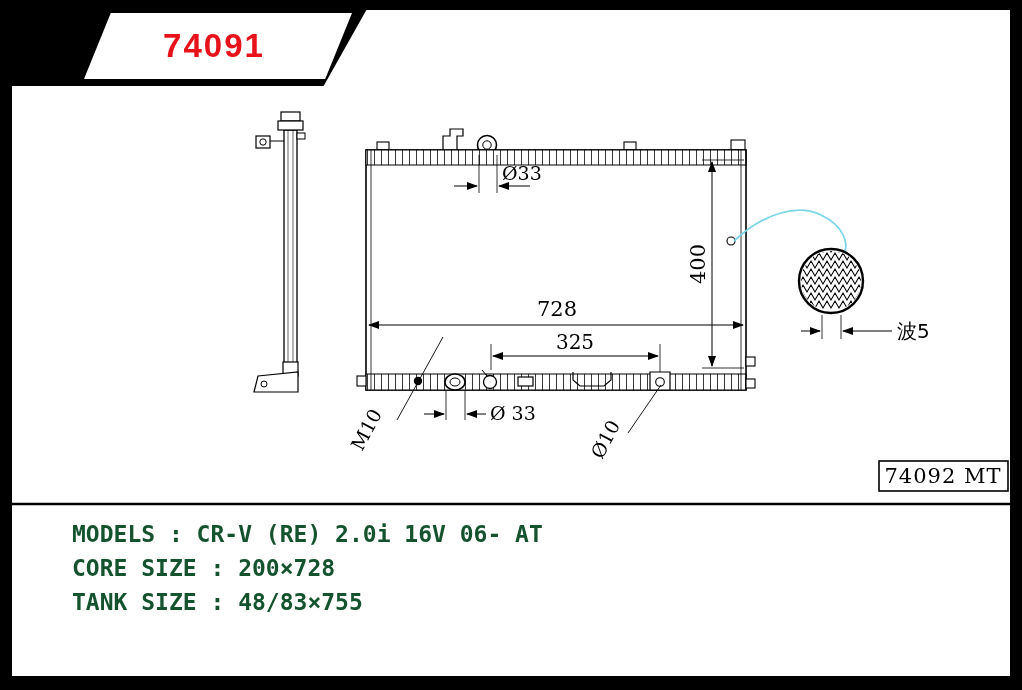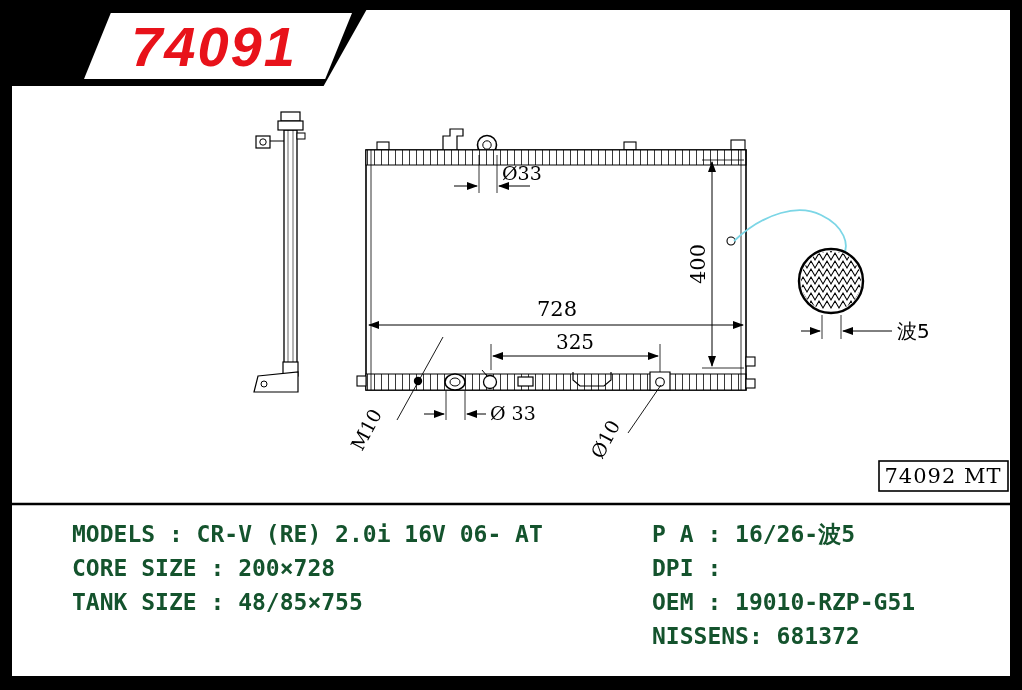--- a/index.html
+++ b/index.html
@@ -17,21 +17,21 @@
     position:absolute;left:0;top:0;width:372px;height:86px;background:#000;
     clip-path:polygon(0 0,100% 0,87% 100%,0 100%);z-index:7;
   }
   .banner-white{
     position:absolute;left:84px;top:13px;width:268px;height:66px;background:#fff;
     clip-path:polygon(10% 0,100% 0,90% 100%,0 100%);
     display:flex;align-items:center;justify-content:center;
   }
   .part-number{
     font-family:"Liberation Sans",sans-serif;
-    font-size:56px;font-weight:bold;font-style:italic;
+    font-size:33px;font-weight:bold;
     color:#e8121a;letter-spacing:2px;transform:translateX(-4px);
   }
   .drawing-svg{position:absolute;left:0;top:0;z-index:2;}
   .specs{
     position:absolute;left:72px;top:517px;width:920px;display:flex;z-index:4;
     font-family:"DejaVu Sans Mono",monospace;font-weight:bold;
     font-size:23px;color:#14532d;
   }
   .spec-col-left{width:580px;}
   .spec-col-right{flex:1;}
@@ -182,24 +182,18 @@
   <div class="banner-black">
     <div class="banner-white">
       <span class="part-number">74091</span>
     </div>
   </div>
 
   <div class="specs">
     <div class="spec-col-left">
       <div class="spec-line">MODELS : CR-V (RE) 2.0i 16V 06- AT</div>
       <div class="spec-line">CORE SIZE : 200×728</div>
-      <div class="spec-line">TANK SIZE : 48/85×755</div>
-    </div>
-    <div class="spec-col-right">
-      <div class="spec-line">P A : 16/26-波5</div>
-      <div class="spec-line">DPI :</div>
-      <div class="spec-line">OEM : 19010-RZP-G51</div>
-      <div class="spec-line">NISSENS: 681372</div>
+      <div class="spec-line">TANK SIZE : 48/83×755</div>
     </div>
   </div>
 
   <div class="frame"></div>
 </div>
 
 </body></html>

